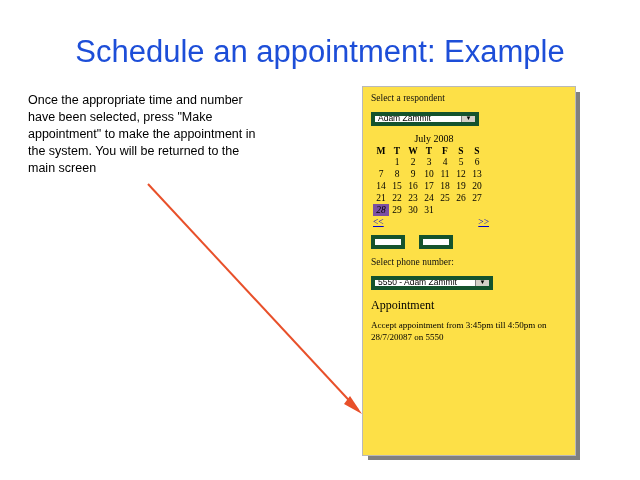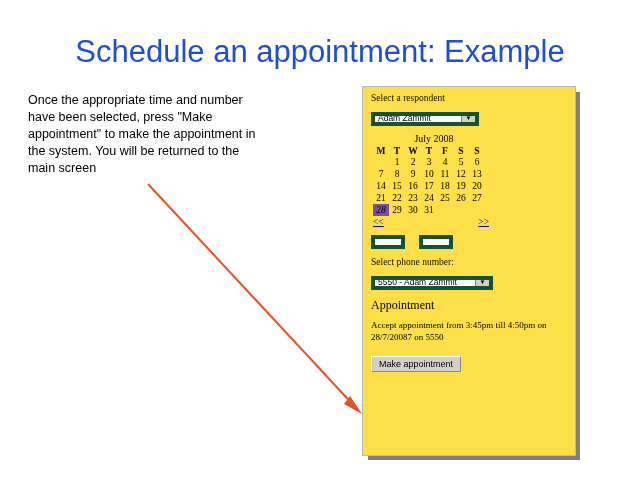--- a/index.html
+++ b/index.html
@@ -287,17 +287,16 @@
 
       <div class="select sel-phone">
         <span>5550 - Adam Zammit</span>
         <span class="arrow">▼</span>
       </div>
 
       <div class="appt-head">Appointment</div>
 
       <div class="appt-text">Accept appointment from 3:45pm till 4:50pm on 28/7/20087 on 5550</div>
 
-      <div class="btn">Make appointment</div>
 
     </div>
   </div>
 </div>
 
 </body></html>

